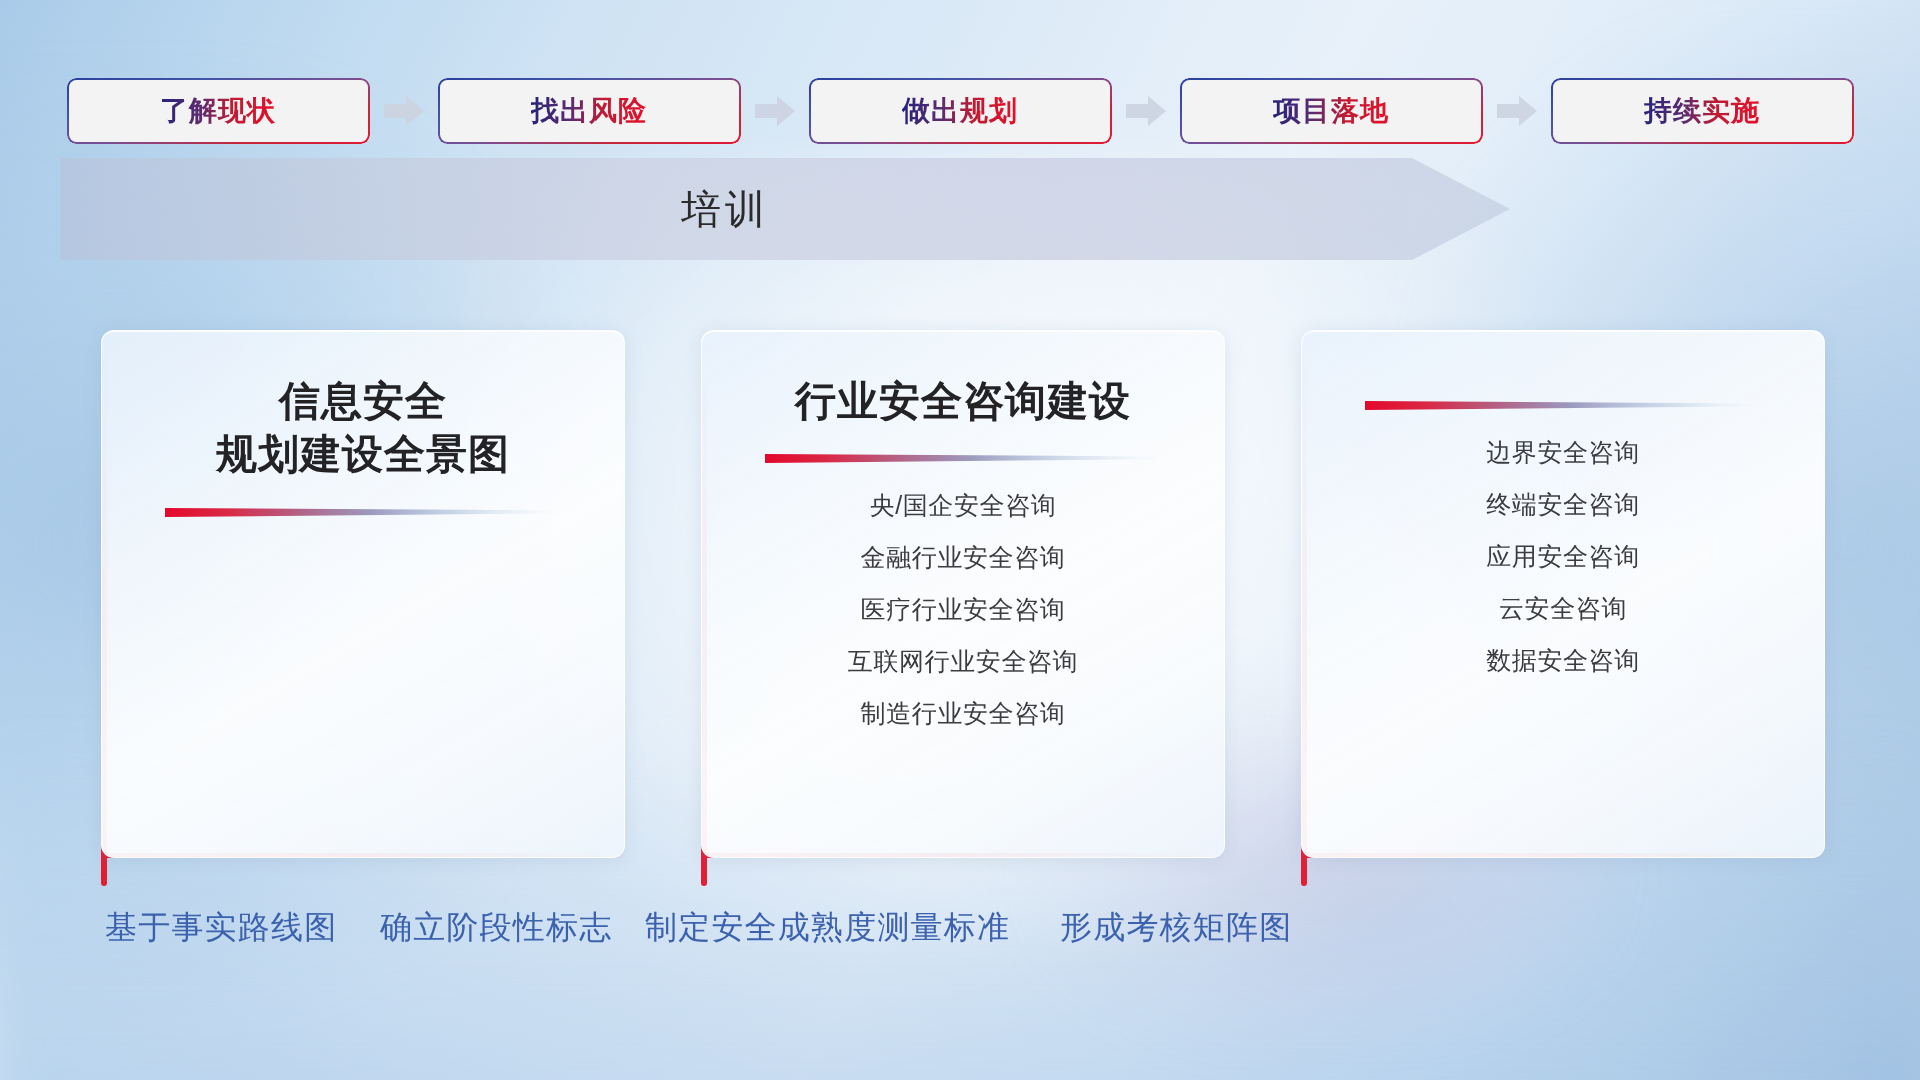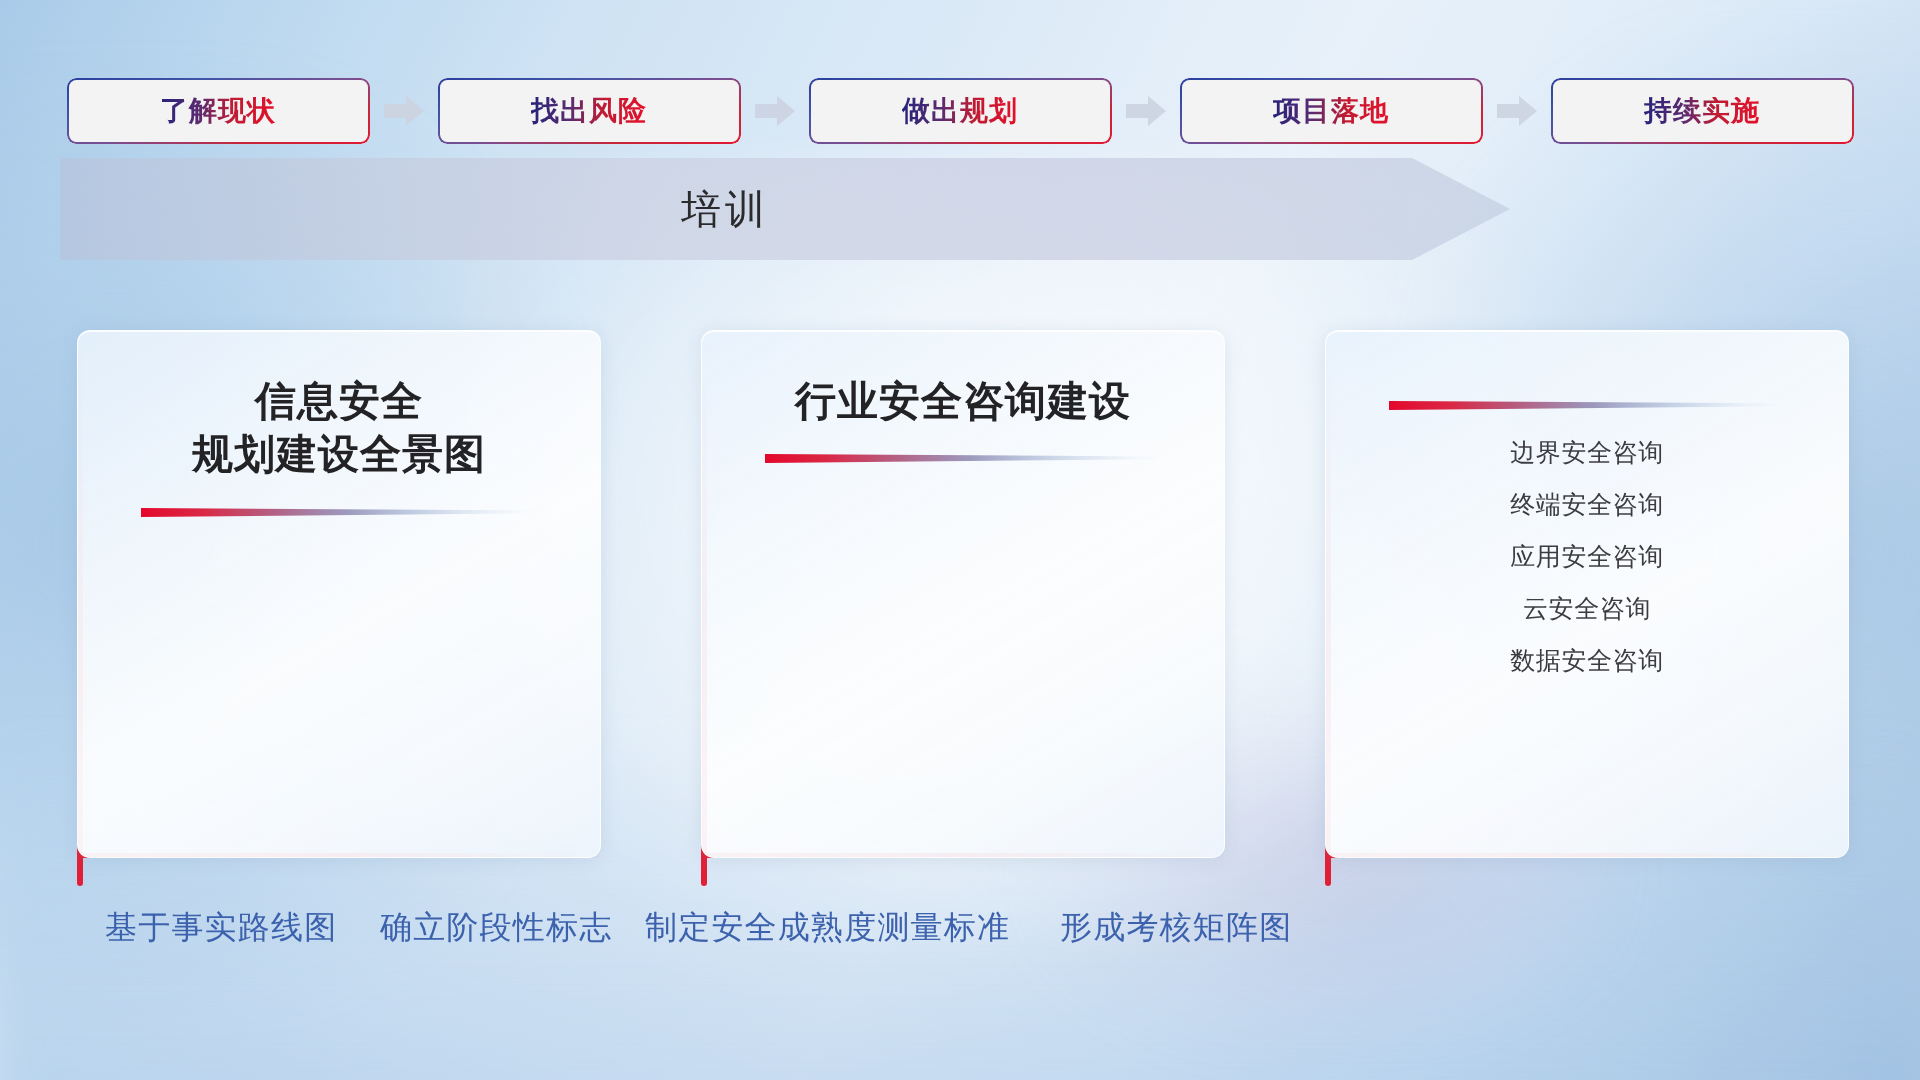--- a/index.html
+++ b/index.html
@@ -90,21 +90,21 @@
   #banner-title{
     position:absolute;left:0;right:0;top:0;height:102px;
     display:flex;align-items:center;justify-content:center;
     font-size:40px;font-weight:500;color:#2b2b2e;letter-spacing:4px;
     padding-right:120px;box-sizing:border-box;
   }
 
   
   #cards{
     position:absolute;left:0;right:0;top:330px;height:545px;z-index:4;
-    display:flex;justify-content:center;align-items:flex-start;gap:94px;
+    display:flex;justify-content:center;align-items:flex-start;gap:70px;
   }
   .card-wrap{position:relative;width:530px;}
   .card-accent{
     position:absolute;left:6px;top:16px;width:6px;height:540px;border-radius:3px;
     background:linear-gradient(to bottom,rgba(226,30,52,0) 0%,rgba(226,30,52,.28) 26%,#e31e34 62%,#e31e34 100%);
   }
   .card-accent-bottom{
     position:absolute;left:6px;bottom:0;width:524px;height:5px;border-radius:3px;
     background:linear-gradient(to right,#e31e34 0%,#e31e34 52%,rgba(226,30,52,.25) 84%,rgba(226,30,52,0) 100%);
   }
@@ -244,20 +244,27 @@
               <stop offset="0.16" stop-color="#d9203f" stop-opacity="0.96"></stop>
               <stop offset="0.34" stop-color="#a84a72" stop-opacity="0.86"></stop>
               <stop offset="0.52" stop-color="#7b74a6" stop-opacity="0.72"></stop>
               <stop offset="0.70" stop-color="#8fa3c8" stop-opacity="0.50"></stop>
               <stop offset="0.86" stop-color="#b3c6e0" stop-opacity="0.26"></stop>
               <stop offset="1" stop-color="#d2e0ef" stop-opacity="0"></stop>
             </linearGradient>
           </defs>
           <path d="M0,2 L396,4.4 L396,7.2 L0,11 Z" fill="url(#dv1)"></path>
         </svg>
+        <ul class="card-list">
+          <li>央/国企安全咨询</li>
+          <li>金融行业安全咨询</li>
+          <li>医疗行业安全咨询</li>
+          <li>互联网行业安全咨询</li>
+          <li>制造行业安全咨询</li>
+        </ul>
       </div>
     </div>
     <div class="card-wrap">
       <div class="card-accent"></div>
       <div class="card-accent-bottom"></div>
       <div class="card">
         <svg class="card-divider" viewBox="0 0 396 11" preserveAspectRatio="none">
           <defs>
             <linearGradient id="dv2" x1="0" y1="0" x2="1" y2="0">
               <stop offset="0" stop-color="#e4082b" stop-opacity="1"></stop>

